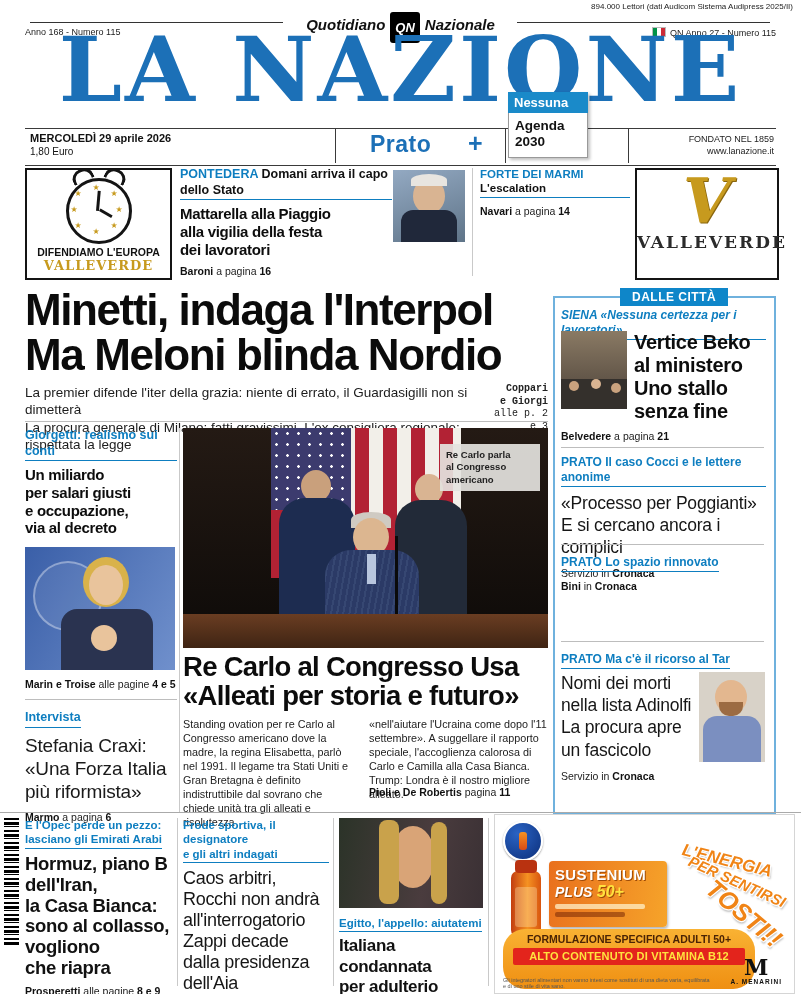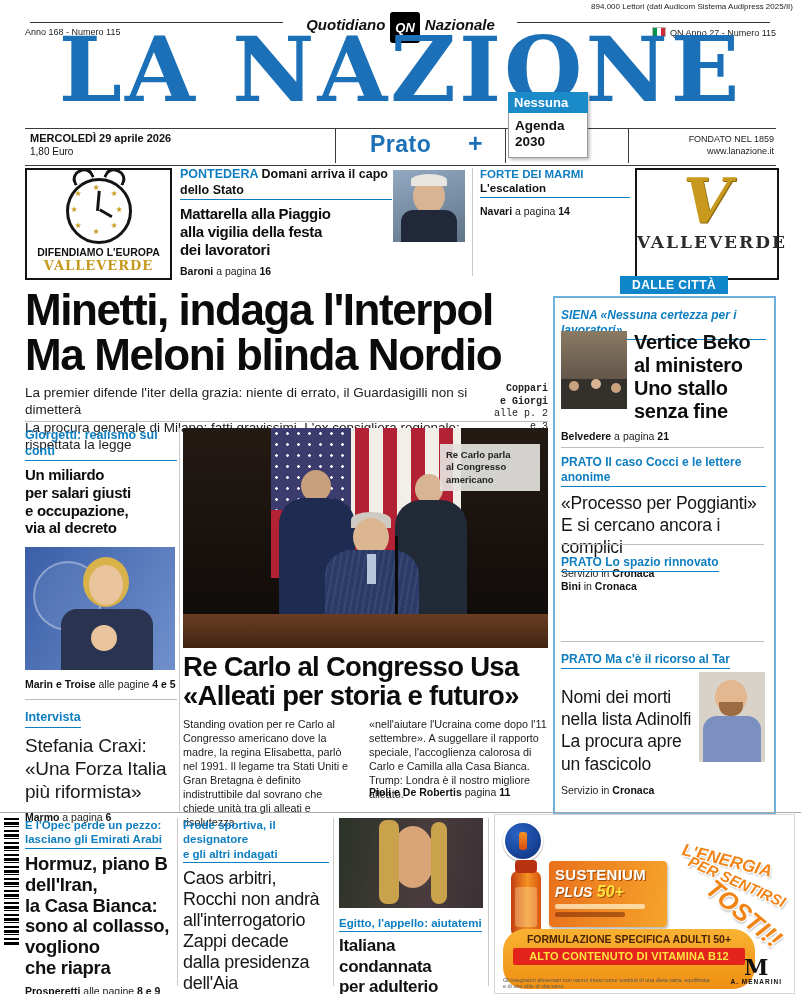--- a/index.html
+++ b/index.html
@@ -242,21 +242,21 @@
 americano</div>
   </div>
 
   <div class="abs h-mid pre" style="left:183px;top:653px;width:366px;">Re Carlo al Congresso Usa
 «Alleati per storia e futuro»</div>
   <div class="abs body-col" style="left:183px;top:717px;width:172px;">Standing ovation per re Carlo al Congresso americano dove la madre, la regina Elisabetta, parlò nel 1991. Il legame tra Stati Uniti e Gran Bretagna è definito indistruttibile dal sovrano che chiede unità tra gli alleati e risolutezza</div>
   <div class="abs body-col" style="left:369px;top:717px;width:180px;">«nell'aiutare l'Ucraina come dopo l'11 settembre». A suggellare il rapporto speciale, l'accoglienza calorosa di Carlo e Camilla alla Casa Bianca. Trump: Londra è il nostro migliore alleato.</div>
   <div class="abs by" style="left:369px;top:786px;width:180px;text-align:left;"><b>Pioli e De Robertis</b><span> pagina </span><b>11</b></div>
 
   <div class="abs bluebox" style="left:553px;top:296px;width:219px;height:514px;"></div>
-  <div class="abs badge" style="left:620px;top:276px;">DALLE CITTÀ</div>
+  <div class="abs badge" style="left:620px;top:288px;">DALLE CITTÀ</div>
 
   <div class="abs" style="left:561px;top:308px;width:205px;font-style:italic;">
     <span class="kicker" style="font-size:12px;"><span>SIENA </span><span>«Nessuna certezza per i lavoratori»</span></span>
   </div>
   <div class="ph" style="left:561px;top:331px;width:66px;height:78px;background:linear-gradient(#8a7a64,#4a4038);">
     <div style="position:absolute;left:0;bottom:0;width:100%;height:30px;background:#34302c;"></div>
     <div class="head" style="left:8px;bottom:18px;width:10px;height:10px;background:#caa27e;position:absolute;"></div>
     <div class="head" style="left:30px;bottom:20px;width:10px;height:10px;background:#d9b492;position:absolute;"></div>
     <div class="head" style="left:50px;bottom:16px;width:10px;height:10px;background:#caa27e;position:absolute;"></div>
   </div>
@@ -276,21 +276,21 @@
   <div class="abs divh" style="left:561px;top:544px;width:203px;"></div>
 
   <div class="abs" style="left:561px;top:552px;width:205px;">
     <span class="kicker" style="font-size:12px;"><span>PRATO </span><span>Lo spazio rinnovato</span></span>
     <div class="by" style="margin-top:8px;"><b>Bini</b><span> in </span><b>Cronaca</b></div>
   </div>
   <div class="abs divh" style="left:561px;top:641px;width:203px;"></div>
 
   <div class="abs" style="left:561px;top:649px;width:205px;">
     <span class="kicker" style="font-size:12px;"><span>PRATO </span><span>Ma c'è il ricorso al Tar</span></span>
-    <div class="h-sm pre" style="margin-top:17px;width:135px;">Nomi dei morti
+    <div class="h-sm pre" style="margin-top:3px;width:135px;">Nomi dei morti
 nella lista Adinolfi
 La procura apre
 un fascicolo</div>
     <div class="by" style="margin-top:9px;"><span>Servizio in </span><b>Cronaca</b></div>
   </div>
   <div class="ph" style="left:699px;top:672px;width:66px;height:90px;background:#d8d2c8;">
     <div class="head" style="left:16px;top:8px;width:32px;height:34px;background:#e3b78f;"></div>
     <div style="position:absolute;left:20px;top:30px;width:24px;height:14px;background:#9c6b42;border-radius:0 0 10px 10px;"></div>
     <div style="position:absolute;left:4px;top:44px;width:58px;height:46px;background:#7b8fc0;border-radius:14px 14px 0 0;"></div>
   </div>

